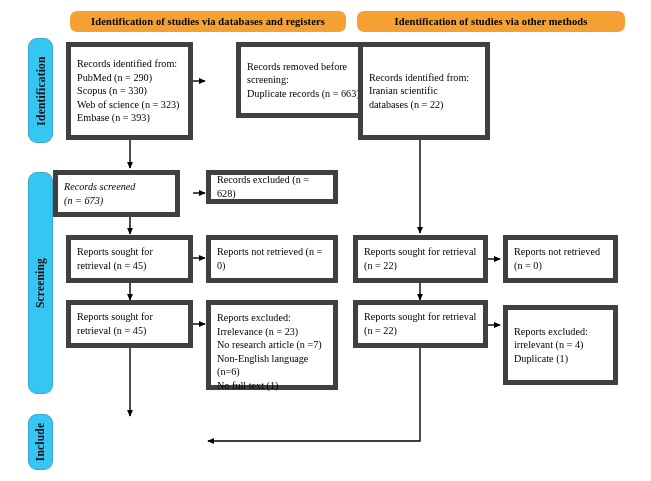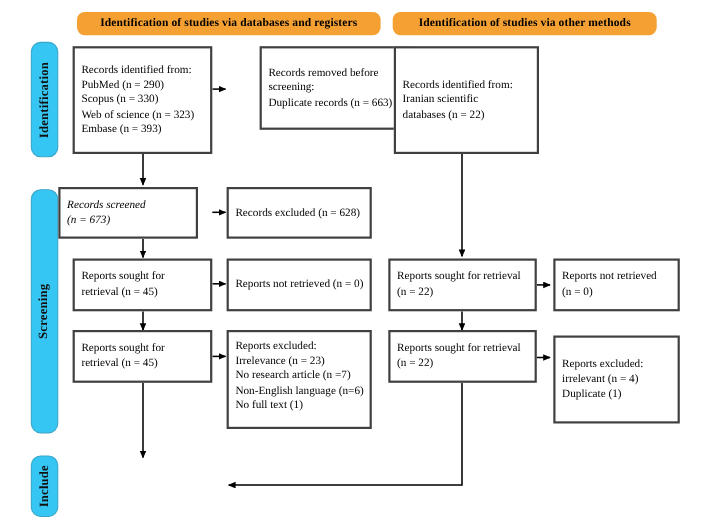--- a/index.html
+++ b/index.html
@@ -59,21 +59,21 @@
     white-space: nowrap;
     font-family: "Liberation Serif", "DejaVu Serif", serif;
     font-weight: bold;
     font-size: 11.5px;
     color: #111111;
     letter-spacing: 0.2px;
   }
   .node {
     position: absolute;
     background: #ffffff;
-    border: 2px solid #404040;
+    border: 5px solid #404040;
     box-sizing: border-box;
     display: flex;
     align-items: center;
     padding: 3px 5px 3px 6px;
   }
   .node .node-text {
     font-family: "Liberation Serif", "DejaVu Serif", serif;
     font-size: 10.2px;
     line-height: 1.33;
     color: #000000;
@@ -120,21 +120,21 @@
     <line x1="420" y1="283" x2="420" y2="300" stroke="#000" stroke-width="1.4" marker-end="url(#arrow)"></line>
 
     <line x1="488" y1="325" x2="500" y2="325" stroke="#000" stroke-width="1.4" marker-end="url(#arrow)"></line>
 
     <polyline points="420,348 420,441 208,441" fill="none" stroke="#000" stroke-width="1.4" marker-end="url(#arrow)"></polyline>
   </svg>
 
   <div class="stage-header" style="left:70px; top:11px; width:276px; height:21px;">
     <span>Identification of studies via databases and registers</span>
   </div>
-  <div class="stage-header" style="left:357px; top:11px; width:240px; height:21px;text-align:right;">
+  <div class="stage-header" style="left:357px; top:11px; width:268px; height:21px;text-align:right;">
     <span>Identification of studies via other methods</span>
   </div>
 
   <div class="stage-label" style="left:28px; top:38px; width:25px; height:105px;">
     <span>Identification</span>
   </div>
   <div class="stage-label" style="left:28px; top:172px; width:25px; height:222px;">
     <span>Screening</span>
   </div>
   <div class="stage-label" style="left:28px; top:414px; width:25px; height:56px;">
@@ -159,21 +159,21 @@
     <div class="node-text">Records identified from:
 Iranian scientific
 databases (n = 22)</div>
   </div>
 
   <div class="node" style="left:53px; top:170px; width:127px; height:47px;font-style:italic;">
     <div class="node-text">Records screened
 (n = 673)</div>
   </div>
 
-  <div class="node" style="left:206px; top:170px; width:132px; height:47px;">
+  <div class="node" style="left:206px; top:170px; width:132px; height:34px;">
     <div class="node-text">Records excluded (n = 628)</div>
   </div>
 
   <div class="node" style="left:66px; top:235px; width:127px; height:48px;">
     <div class="node-text">Reports sought for
 retrieval (n = 45)</div>
   </div>
 
   <div class="node" style="left:206px; top:235px; width:132px; height:48px;">
     <div class="node-text">Reports not retrieved (n = 0)</div>

